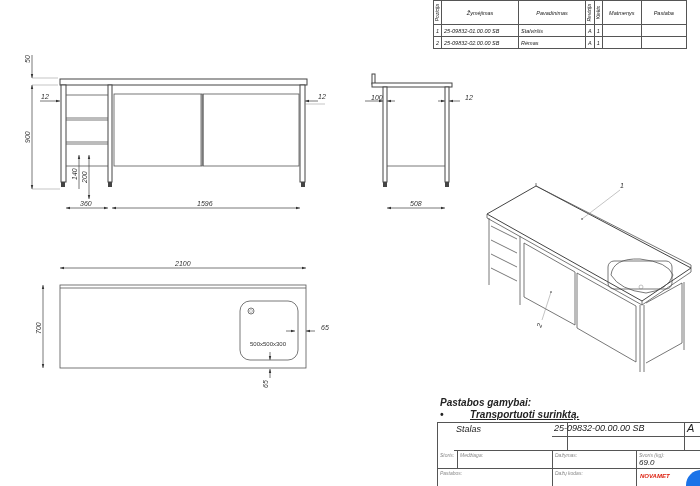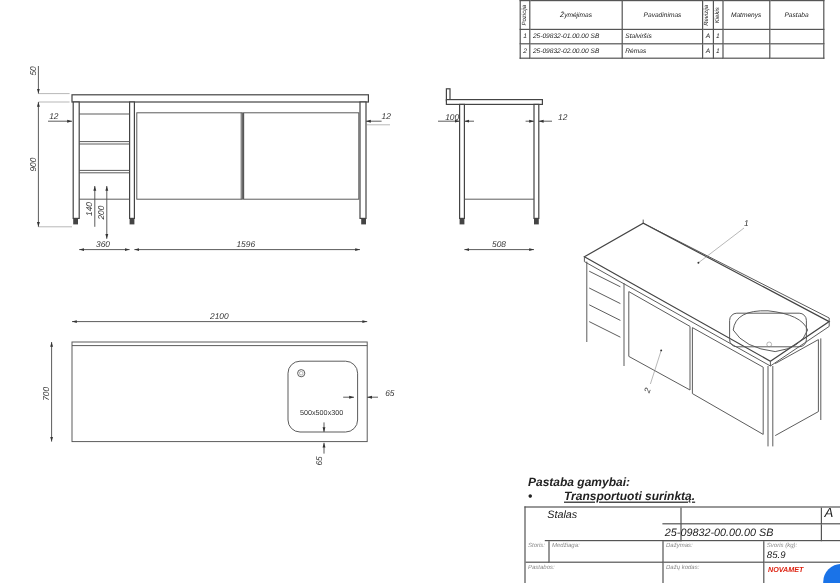--- a/index.html
+++ b/index.html
@@ -191,50 +191,50 @@
 
     <line class="thin" x1="582" y1="219" x2="620" y2="190"></line>
     <circle cx="582" cy="219" r="0.8" fill="#333"></circle>
     <text class="dim" x="620" y="188">1</text>
     <line class="thin" x1="551" y1="292" x2="542" y2="320"></line>
     <circle cx="551" cy="292" r="0.8" fill="#333"></circle>
     <text class="dim" transform="translate(541,328) rotate(-70)">2</text>
   </g>
 </svg>
 
-<div class="abs notes-title">Pastaba gamybai:</div>
+<div class="abs notes-title">Pastabos gamybai:</div>
 <div class="abs notes-item">
   <span class="bullet">•</span><span>Transportuoti surinktą.</span>
 </div>
 
 <div class="tb">
   <div class="cell" style="left:16px;top:0;width:114px;height:28px;">
     <span class="big">Stalas</span>
   </div>
   <div class="cell" style="left:114px;top:0;width:133px;height:14px;">
-    <span class="big" style="top:16px;">25-09832-00.00.00 SB</span>
+    <span class="big" style="top:0;">25-09832-00.00.00 SB</span>
   </div>
   <div class="cell" style="left:247px;top:0;width:16px;height:14px;">
     <span class="big" style="top:-1px;font-size:11px;">A</span>
   </div>
   <div class="cell" style="left:114px;top:14px;width:133px;height:14px;"></div>
   <div class="cell" style="left:247px;top:14px;width:16px;height:14px;"></div>
 
   <div class="cell" style="left:0;top:28px;width:20px;height:18px;">
     <span class="lbl">Storis:</span>
   </div>
   <div class="cell" style="left:20px;top:28px;width:95px;height:18px;">
     <span class="lbl">Medžiaga:</span>
   </div>
   <div class="cell" style="left:115px;top:28px;width:84px;height:18px;">
     <span class="lbl">Dažymas:</span>
   </div>
   <div class="cell" style="left:199px;top:28px;width:64px;height:18px;">
     <span class="lbl">Svoris (kg):</span>
-    <span class="val">85.9</span>
+    <span class="val">69.0</span>
   </div>
 
   <div class="cell" style="left:0;top:46px;width:115px;height:18px;">
     <span class="lbl">Pastabos:</span>
   </div>
   <div class="cell" style="left:115px;top:46px;width:84px;height:18px;">
     <span class="lbl">Dažų kodas:</span>
   </div>
   <div class="cell" style="left:199px;top:46px;width:64px;height:18px;">
     <span class="logo">NOVAMET</span>

